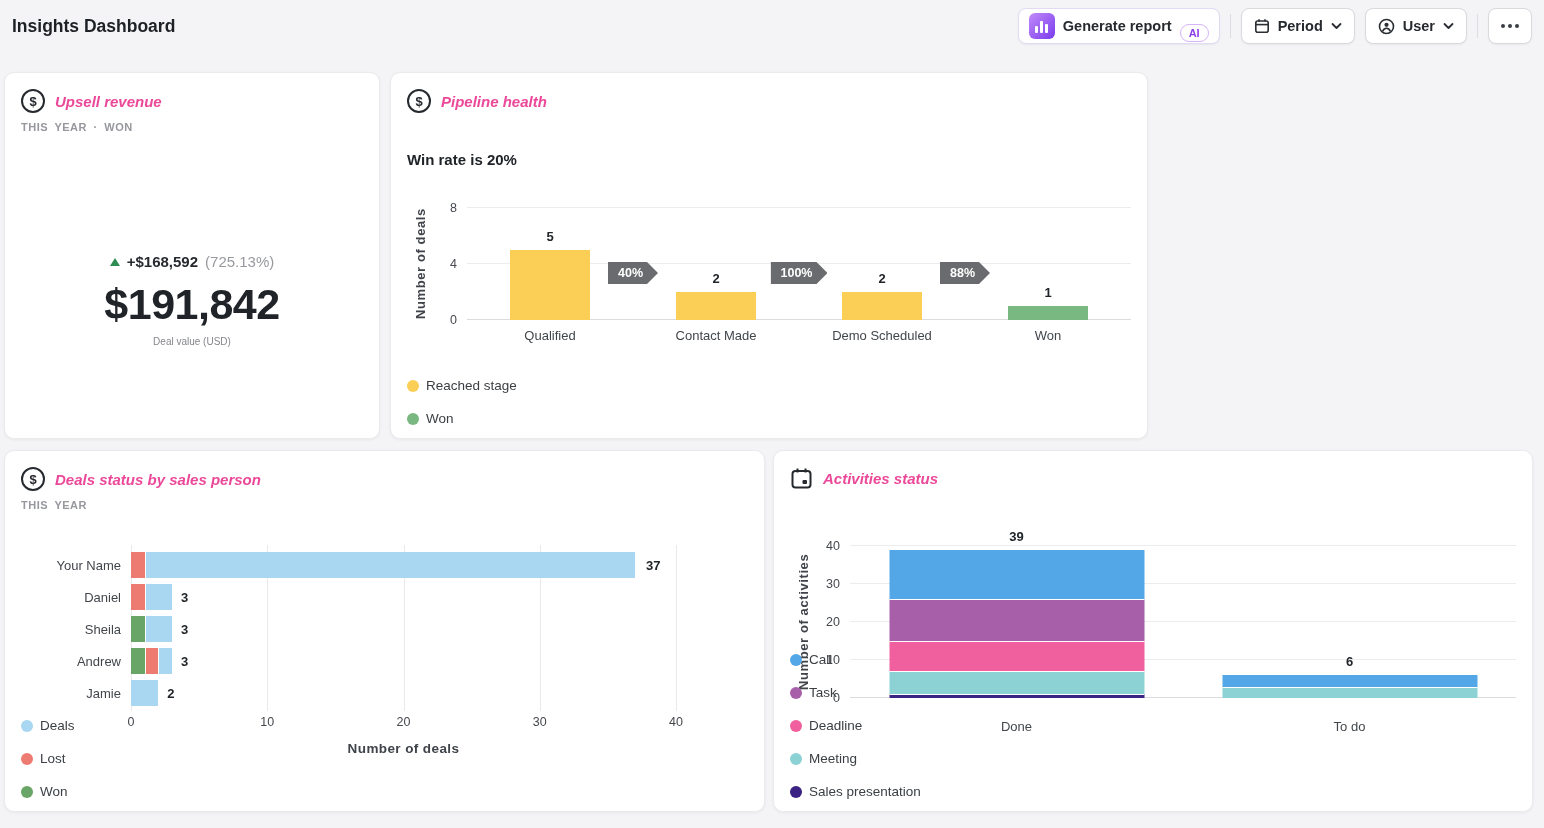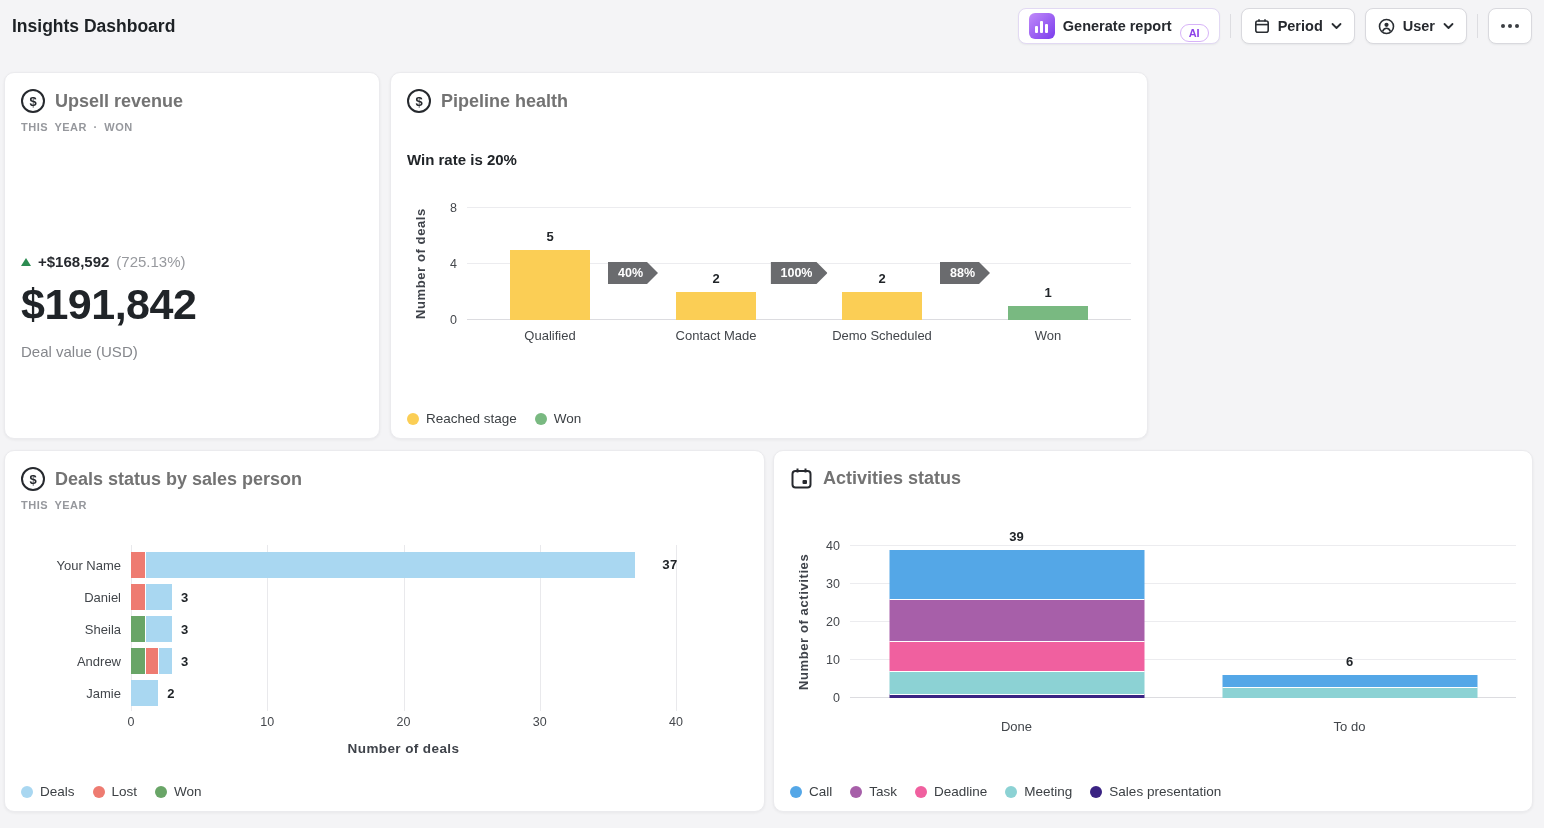--- a/index.html
+++ b/index.html
@@ -21,43 +21,43 @@
   .dots i{width:4px;height:4px;border-radius:50%;background:#3a3e43;}
   .ic{display:block;}
 
   
   .card{position:absolute;background:#fff;border:1px solid #ebebee;border-radius:10px;box-shadow:0 1px 3px rgba(30,32,40,.06);padding:16px;box-sizing:border-box;}
   #card-upsell{left:4px;top:72px;width:376px;height:367px;}
   #card-pipeline{left:390px;top:72px;width:758px;height:367px;}
   #card-deals{left:4px;top:450px;width:761px;height:362px;}
   #card-activities{left:773px;top:450px;width:760px;height:362px;}
   .c-title-row{display:flex;align-items:center;gap:10px;}
-  .c-title{font-size:18px;font-weight:700;color:#737373;}
+  .c-title{font-size:15px;font-weight:700;color:#ec4899;font-style:italic;}
   .c-sub{margin-top:8px;font-size:11px;font-weight:700;color:#96989d;letter-spacing:.5px;word-spacing:3px;}
   .circ-ic{width:24px;height:24px;border:2px solid #26292e;border-radius:50%;display:flex;align-items:center;justify-content:center;font-size:13px;font-weight:700;color:#26292e;box-sizing:border-box;flex:none;}
 
   
-  .u-body{display:flex;flex-direction:column;}
+  .u-body{display:flex;flex-direction:column;align-items:center;}
   .u-change{margin-top:120px;display:flex;align-items:center;gap:7px;font-size:15px;}
   .u-tri{width:0;height:0;border-left:5.5px solid transparent;border-right:5.5px solid transparent;border-bottom:8px solid #2c8c51;}
   .u-change-val{font-weight:700;color:#26292e;}
   .u-change-pct{color:#97999e;}
   .u-value{margin-top:10px;font-size:43px;font-weight:700;color:#202428;letter-spacing:-.5px;}
-  .u-caption{margin-top:14px;font-size:15px;color:#85878c;}
+  .u-caption{margin-top:7px;font-size:10px;color:#85878c;}
 
   
   .win{margin-top:38px;font-size:15px;font-weight:700;color:#202428;}
   .vlabel{writing-mode:vertical-rl;transform:rotate(180deg);font-size:13px;font-weight:700;color:#3f434a;letter-spacing:.6px;width:26px;display:flex;align-items:center;justify-content:center;}
   .yticks{position:relative;width:34px;flex:none;}
   .ytick{position:absolute;right:10px;transform:translateY(50%);font-size:12.5px;color:#45484d;}
   .gline{position:absolute;left:0;right:0;height:1px;background:#ececef;}
   .gline.base{background:#dcdce0;}
   .cats{display:flex;margin-top:8px;}
   .cat{flex:1;text-align:center;font-size:13px;color:#42464b;}
-  .legend{position:absolute;left:16px;bottom:12px;display:flex;gap:18px;align-items:flex-start;}
+  .legend{position:absolute;left:16px;bottom:12px;display:flex;gap:18px;align-items:flex-start;flex-direction:column;}
   .litem{display:flex;align-items:center;gap:7px;font-size:13.5px;color:#3c4044;}
   .ldot{width:12px;height:12px;border-radius:50%;flex:none;}
 
   
   .p-wrap{display:flex;margin-top:40px;}
   .p-plot{position:relative;flex:1;height:112px;}
   .slots{position:absolute;left:0;right:0;top:0;bottom:0;display:flex;}
   .slot{flex:1;position:relative;}
   .pbar{position:absolute;bottom:0;left:50%;transform:translateX(-50%);width:80px;}
   .pval{position:absolute;left:0;right:0;text-align:center;font-weight:700;font-size:13px;color:#212529;}
@@ -231,21 +231,21 @@
             <div class="vline" style="left: 408.75px;"></div>
             <div class="vline" style="left: 545px;"></div>
           </div>
           <div class="d-row">
             <div class="d-lab">Your Name</div>
             <div class="d-bararea">
               <div class="d-bar">
                 <div class="d-seg" style="width: 13.625px; background: rgb(238, 123, 113);"></div>
                 <div class="d-seg" style="width: 490.5px; background: rgb(169, 215, 241);"></div>
               </div>
-              <div class="d-total" style="left: 531px; font-family: Liberation Mono, monospace;">37</div>
+              <div class="d-total" style="left: 515px;">37</div>
             </div>
           </div>
           <div class="d-row">
             <div class="d-lab">Daniel</div>
             <div class="d-bararea">
               <div class="d-bar">
                 <div class="d-seg" style="width: 13.625px; background: rgb(238, 123, 113);"></div>
                 <div class="d-seg" style="width: 27.25px; background: rgb(169, 215, 241);"></div>
               </div>
               <div class="d-total" style="left: 49.875px;">3</div>

